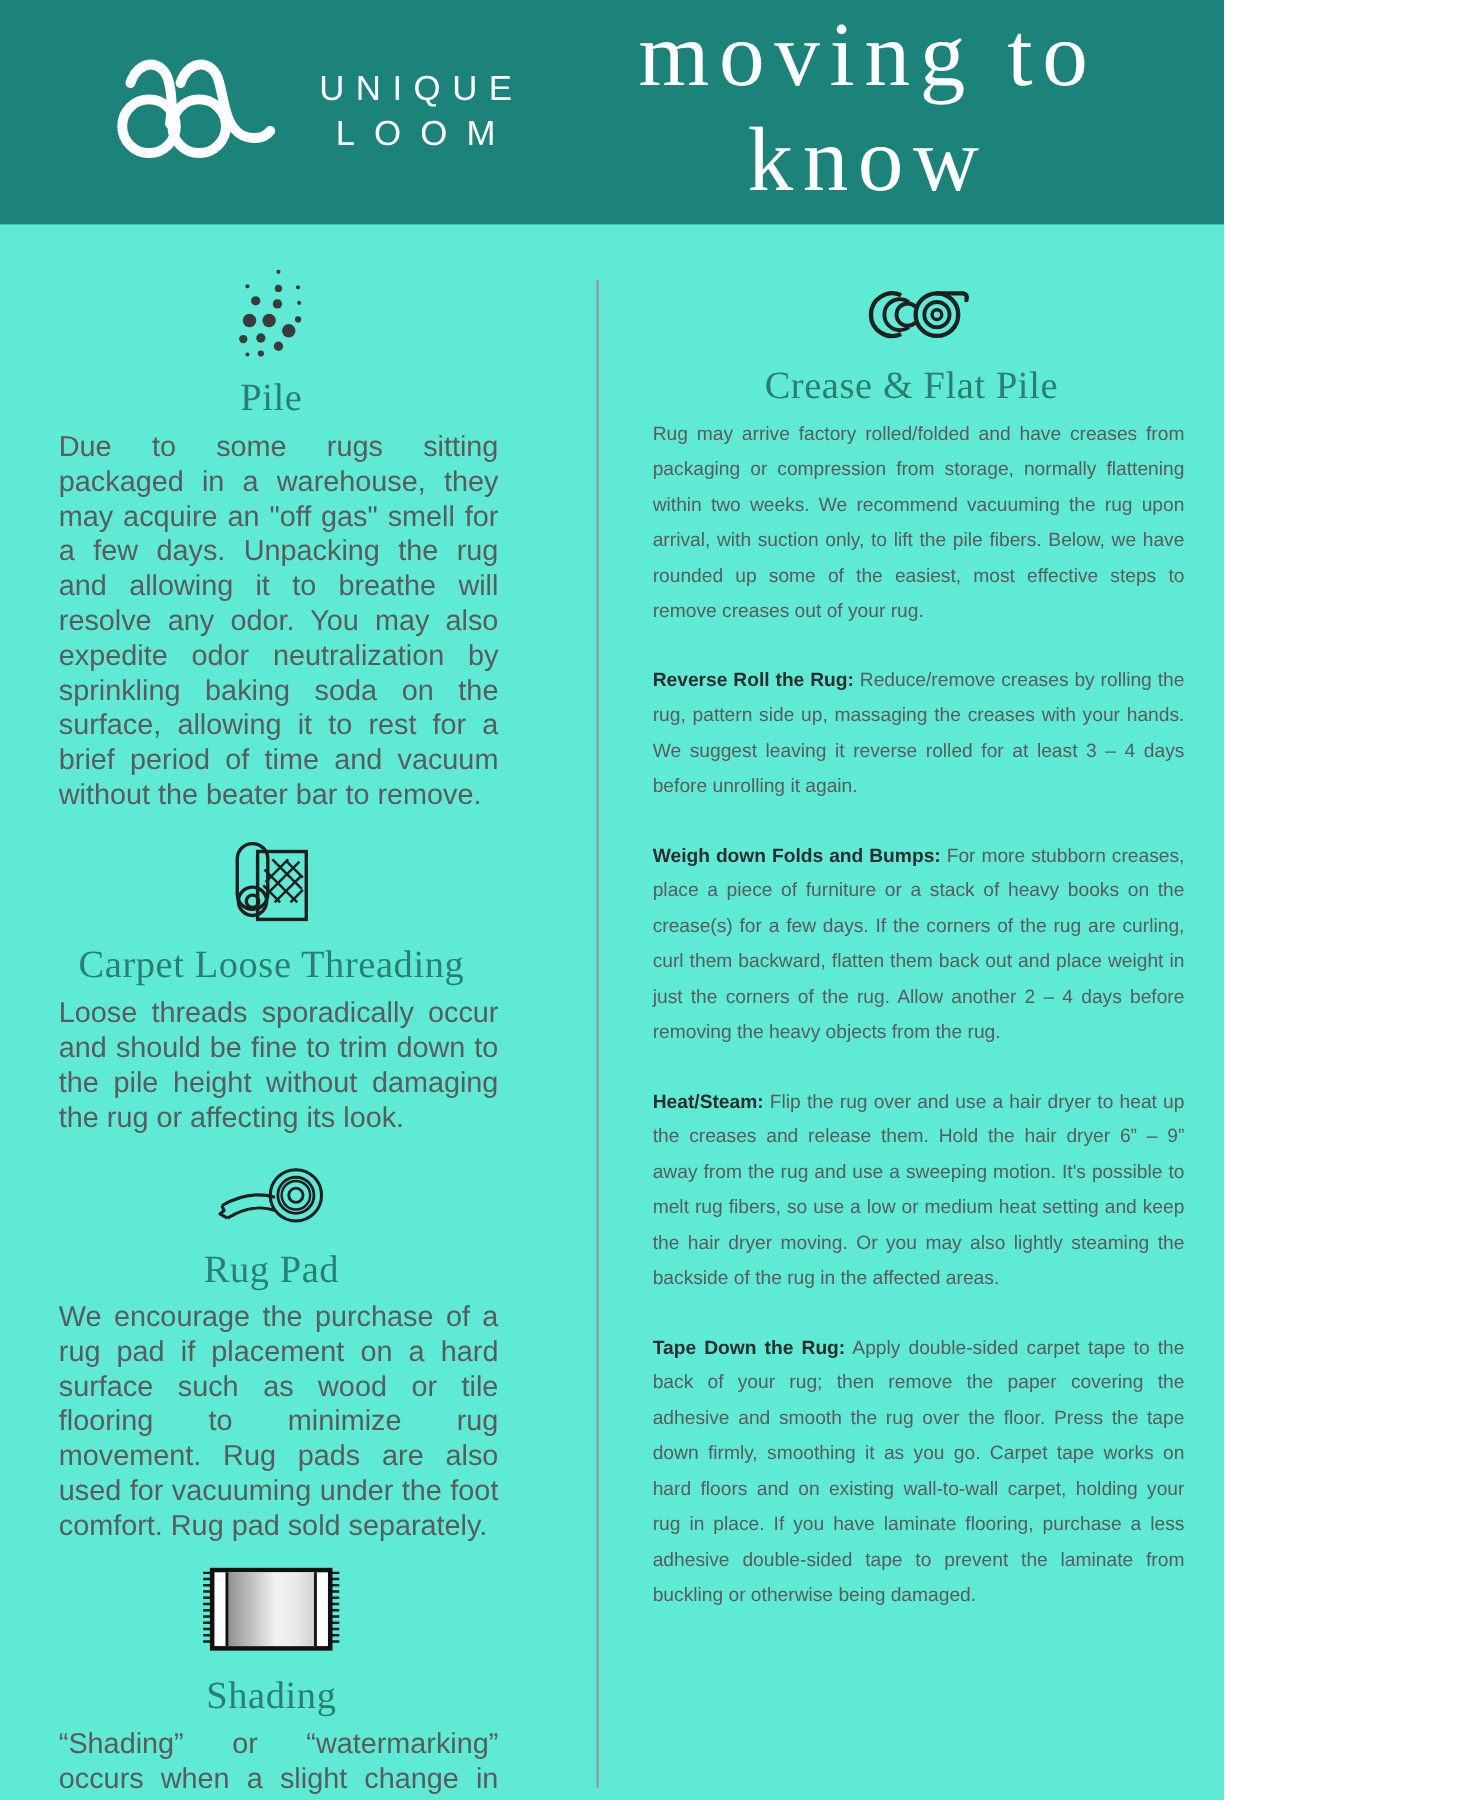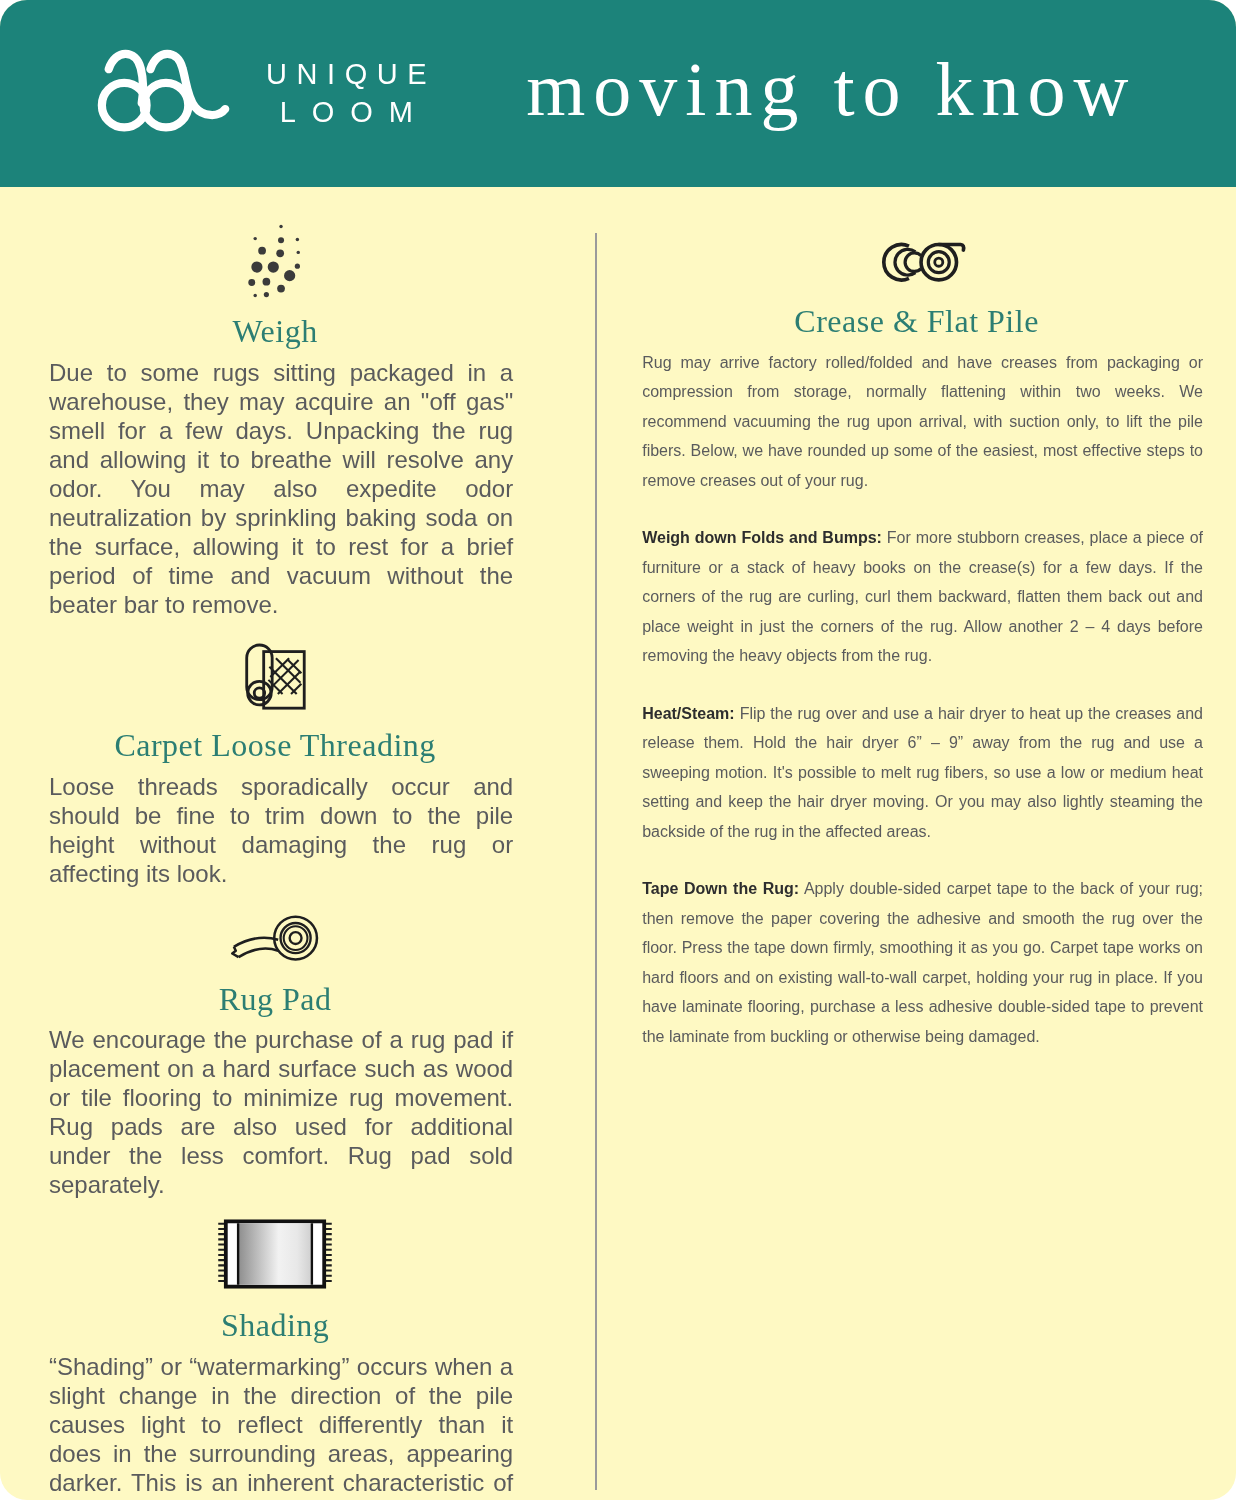--- a/index.html
+++ b/index.html
@@ -1,22 +1,21 @@
 <!DOCTYPE html>
 <html style="--banner: #1C837A; --accent: #2C7E73; --body-text: #5A5B5D; --bold-text: #2D2D2E; --divider: #9B9B9B;"><head>
 <meta charset="utf-8">
 <style>
   html,body{margin:0;padding:0;background:#ffffff;}
   .page{
     position:relative;
-    width:1236px;height:1500px;
-    background:#fef9c3;
+    width:1020px;height:1500px;
+    background:#5eead4;
     overflow:hidden;
     font-family:"Liberation Sans",sans-serif;
-    border-radius:27px;
   }
   
   .banner{
     height:187px;
     background:var(--banner,#1c837a);
     display:flex;align-items:center;
   }
   .logo-group{display:flex;align-items:center;gap:28px;margin-left:92px;}
   .logo-group svg{display:block;}
   .brand{
@@ -118,21 +117,21 @@
                 <circle cx="62" cy="52" r="3"></circle>
               <circle cx="53" cy="63" r="6.5"></circle>
                 <circle cx="9" cy="71" r="4"></circle>
               <circle cx="26" cy="70" r="4.5"></circle>
                 <circle cx="43" cy="78" r="4.5"></circle>
               <circle cx="13" cy="86" r="2"></circle>
                 <circle cx="26" cy="85" r="3"></circle>
             </g>
           </svg>
         </div>
-        <h2 class="sec-title">Weigh</h2>
+        <h2 class="sec-title">Pile</h2>
         <p class="body">Due to some rugs sitting packaged in a warehouse, they may acquire an "off gas" smell for a few days. Unpacking the rug and allowing it to breathe will resolve any odor. You may also expedite odor neutralization by sprinkling baking soda on the surface, allowing it to rest for a brief period of time and vacuum without the beater bar to remove.</p>
       </div>
 
       <div class="block">
         <div class="icon-wrap icon-threading">
           <svg width="66" height="78" viewBox="0 0 70 82">
             <rect class="lineart" x="23" y="13" width="43" height="60" fill="#ffffff" stroke-width="3"></rect>
             <g class="lineart" stroke-width="2.2">
               <path d="M30,40 L50,20"></path>
                 <path d="M30,52 L60,22"></path>
@@ -160,21 +159,21 @@
               <path d="M12,62 C30,51 48,49 62,54"></path>
               <path d="M6,49 l2.5,5 -4.5,3.5 8,4.5"></path>
             </g>
             <circle class="lineart" cx="84" cy="38" r="27" fill="#ffffff" stroke-width="3.2"></circle>
             <circle class="lineart" cx="84" cy="38" r="19" stroke-width="3"></circle>
             <circle class="lineart" cx="84" cy="38" r="15" stroke-width="2.6"></circle>
             <circle class="lineart" cx="84" cy="38" r="7.5" stroke-width="3"></circle>
           </svg>
         </div>
         <h2 class="sec-title">Rug Pad</h2>
-        <p class="body">We encourage the purchase of a rug pad if placement on a hard surface such as wood or tile flooring to minimize rug movement. Rug pads are also used for additional under the less comfort. Rug pad sold separately.</p>
+        <p class="body">We encourage the purchase of a rug pad if placement on a hard surface such as wood or tile flooring to minimize rug movement. Rug pads are also used for vacuuming under the foot comfort. Rug pad sold separately.</p>
       </div>
 
       <div class="block">
         <div class="icon-wrap icon-shading">
           <svg width="116" height="70" viewBox="0 0 122 74">
             <defs>
               <linearGradient id="shadegrad" x1="0" y1="0" x2="1" y2="0">
                 <stop offset="0" stop-color="#8d8d8d"></stop>
                 <stop offset="0.55" stop-color="#f2f2f2"></stop>
                 <stop offset="0.8" stop-color="#e8e8e8"></stop>
@@ -208,20 +207,21 @@
             <path class="lineart" d="M67,23 A11.5,11.5 0 1 0 67,39" stroke-width="4"></path>
             <circle class="lineart" cx="89" cy="31" r="22" fill="#ffffff" stroke-width="4.5"></circle>
             <circle class="lineart" cx="89" cy="31" r="13" stroke-width="4"></circle>
             <circle class="lineart" cx="89" cy="31" r="5" stroke-width="3.5"></circle>
             <path class="lineart" d="M89,9 L116,9 Q121,9.5 119.5,16" stroke-width="4.5" stroke-linecap="round"></path>
           </svg>
         </div>
         <h2 class="sec-title">Crease &amp; Flat Pile</h2>
         <p class="body">Rug may arrive factory rolled/folded and have creases from packaging or compression from storage, normally flattening within two weeks. We recommend vacuuming the rug upon arrival, with suction only, to lift the pile fibers. Below, we have rounded up some of the easiest, most effective steps to remove creases out of your rug.</p>
 
+        <p class="body"><strong class="lead">Reverse Roll the Rug:</strong> <span>Reduce/remove creases by rolling the rug, pattern side up, massaging the creases with your hands. We suggest leaving it reverse rolled for at least 3 – 4 days before unrolling it again.</span></p>
 
         <p class="body"><strong class="lead">Weigh down Folds and Bumps:</strong> <span>For more stubborn creases, place a piece of furniture or a stack of heavy books on the crease(s) for a few days. If the corners of the rug are curling, curl them backward, flatten them back out and place weight in just the corners of the rug. Allow another 2 – 4 days before removing the heavy objects from the rug.</span></p>
 
         <p class="body"><strong class="lead">Heat/Steam:</strong> <span>Flip the rug over and use a hair dryer to heat up the creases and release them. Hold the hair dryer 6” – 9” away from the rug and use a sweeping motion. It's possible to melt rug fibers, so use a low or medium heat setting and keep the hair dryer moving. Or you may also lightly steaming the backside of the rug in the affected areas.</span></p>
 
         <p class="body"><strong class="lead">Tape Down the Rug:</strong> <span>Apply double-sided carpet tape to the back of your rug; then remove the paper covering the adhesive and smooth the rug over the floor. Press the tape down firmly, smoothing it as you go. Carpet tape works on hard floors and on existing wall-to-wall carpet, holding your rug in place. If you have laminate flooring, purchase a less adhesive double-sided tape to prevent the laminate from buckling or otherwise being damaged.</span></p>
       </div>
 
     </section>
   </main>

